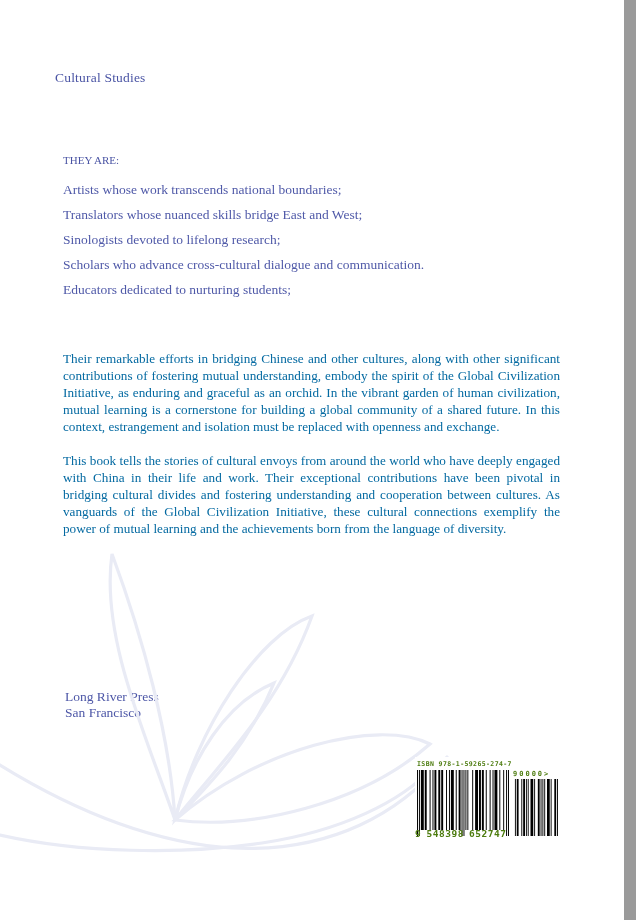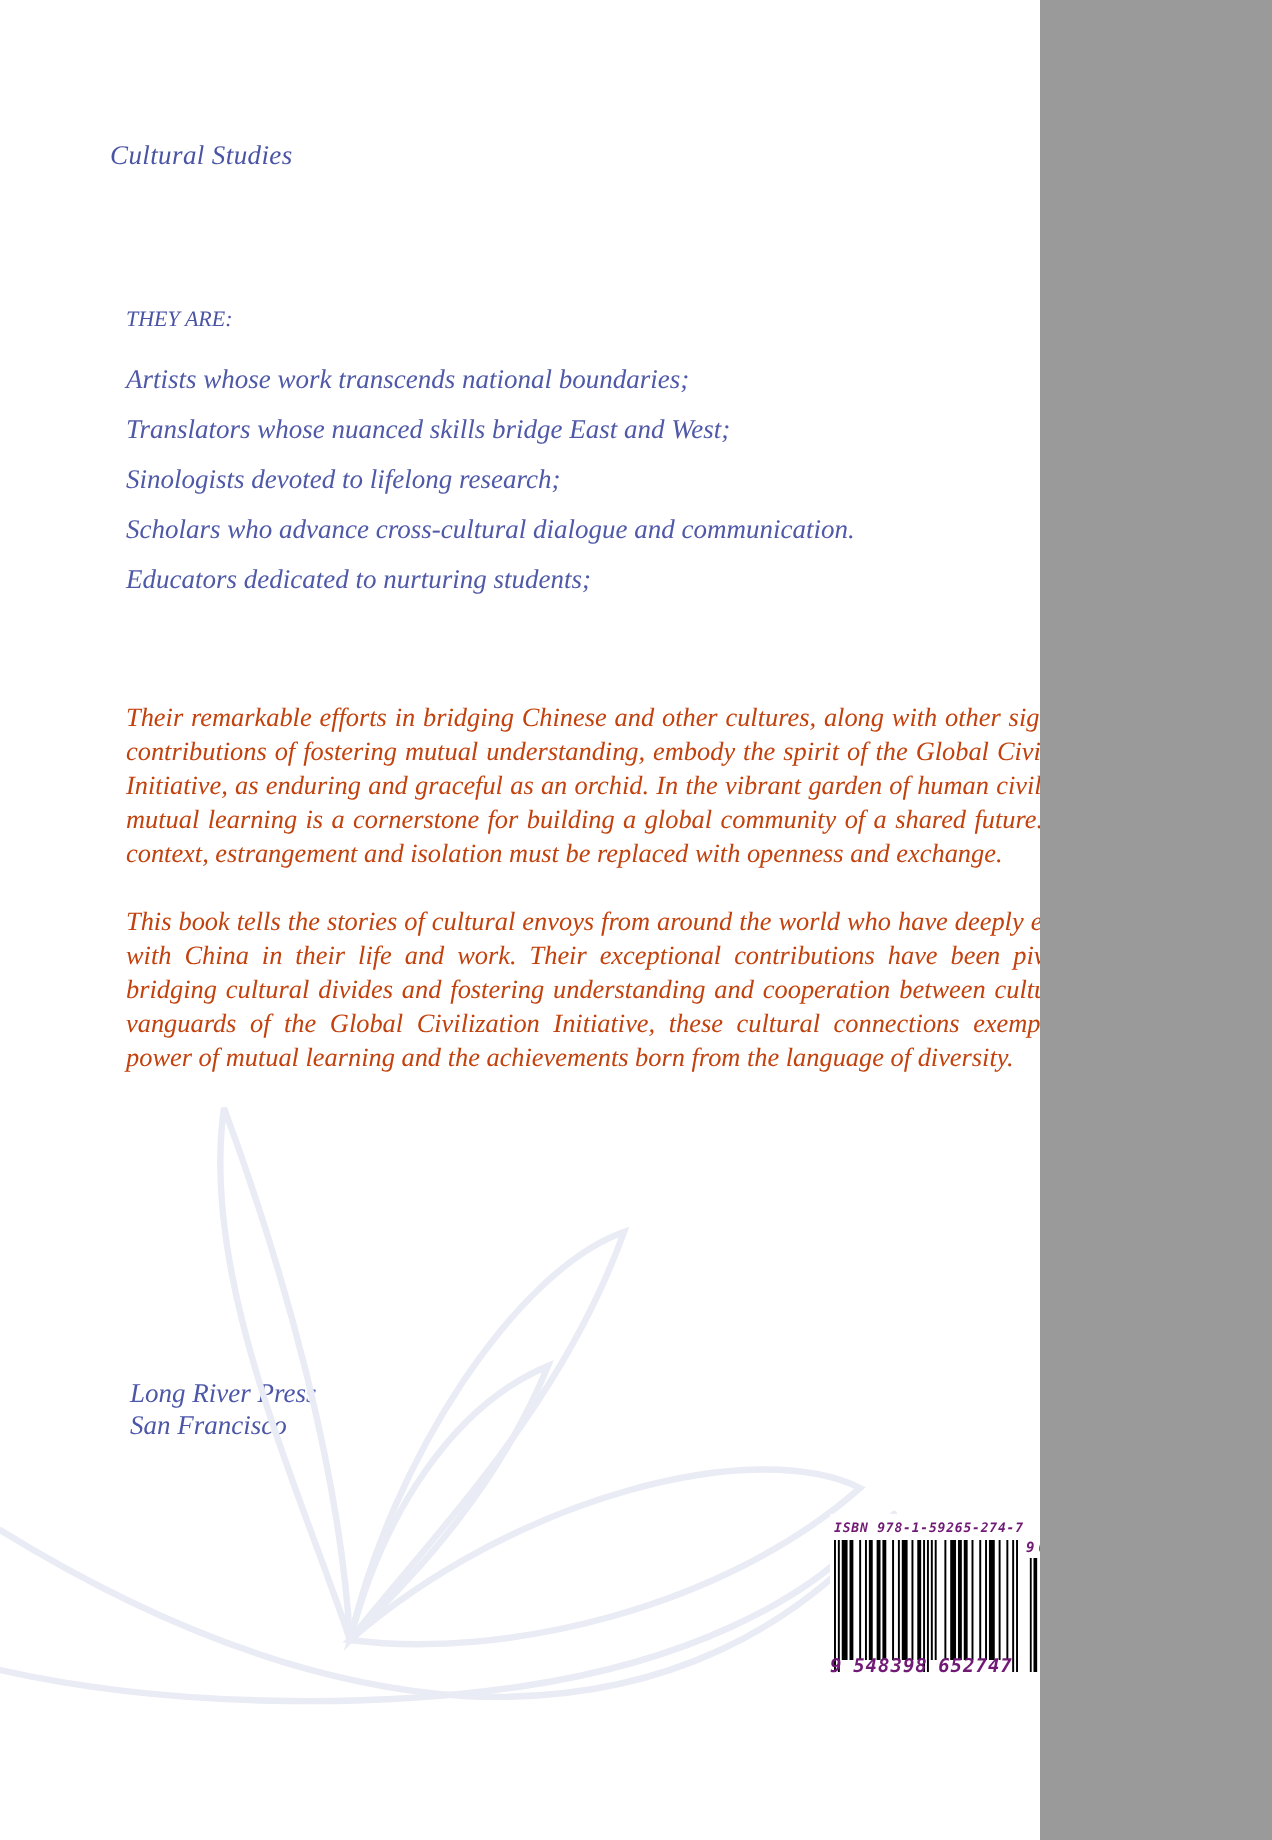--- a/index.html
+++ b/index.html
@@ -1,44 +1,43 @@
 <!DOCTYPE html>
 <html><head>
 <meta charset="utf-8">
 <style>
   html,body{margin:0;padding:0;background:#9a9a9a;}
   .page{
     position:relative;
-    width:520px;height:920px;
+    width:624px;height:920px;
     background:#ffffff;
     overflow:hidden;
     font-family:"Liberation Serif","DejaVu Serif",serif;
     color:#4f59a8;
-    font-style:italic;
   }
   .category{
     position:absolute;left:55px;top:70px;
     font-size:13.5px;letter-spacing:.2px;color:#4a54a4;
   }
   .they-block{position:absolute;left:63px;top:153px;width:500px;}
   .they-heading{margin:0 0 16px 0;font-size:11px;line-height:14px;color:#4a54a4;}
   .they-item{margin:0 0 11px 0;font-size:13.5px;line-height:14px;}
   .blurb{position:absolute;left:63px;top:350px;width:497px;}
   .blurb p{
     margin:0 0 17px 0;
     font-size:13.2px;line-height:17px;
-    text-align:justify;color:#c2410c;
+    text-align:justify;color:#0369a1;
   }
   .publisher{position:absolute;left:65px;top:689px;font-size:13.5px;line-height:16px;color:#4d57a7;}
   .art{position:absolute;left:0;top:540px;pointer-events:none;}
   .art path{fill:none;stroke:#e9ebf5;stroke-width:3.2;stroke-linecap:round;}
   
   .barcode{
     position:absolute;left:415px;top:757px;width:146px;height:92px;
-    background:#ffffff;color:#701a75;
+    background:#ffffff;color:#4d7c0f;
     font-family:"DejaVu Sans Mono","Liberation Mono",monospace;
   }
   .isbn-line{
     position:absolute;left:2px;top:3px;width:92px;
     font-size:6.5px;font-weight:bold;letter-spacing:.4px;
     text-align:center;white-space:nowrap;
   }
   .main-svg{position:absolute;left:2px;top:13px;}
   .digits-line{
     position:absolute;left:0;top:72px;width:94px;

